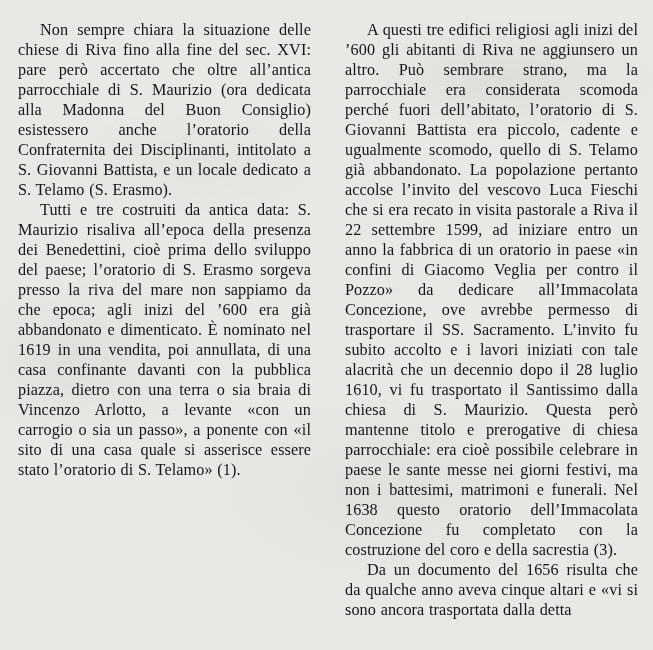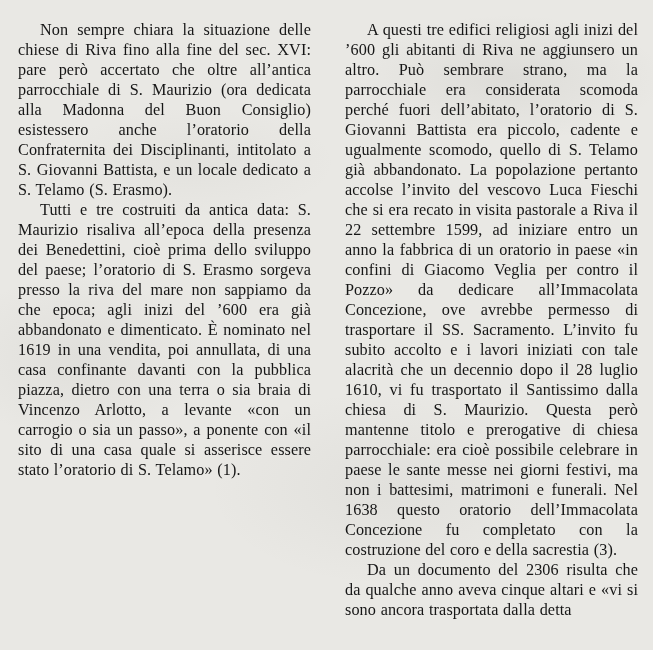--- a/index.html
+++ b/index.html
@@ -44,15 +44,15 @@
 </head>
 <body>
 
 <div class="page">
   <div class="column">
     <p>Non sempre chiara la situazione delle chiese di Riva fino alla fine del sec. XVI: pare però accertato che oltre all’antica parrocchiale di S. Maurizio (ora dedicata alla Madonna del Buon Consiglio) esistessero anche l’oratorio della Confraternita dei Disciplinanti, intitolato a S. Giovanni Battista, e un locale dedicato a S. Telamo (S. Erasmo).</p>
     <p>Tutti e tre costruiti da antica data: S. Maurizio risaliva all’epoca della presenza dei Benedettini, cioè prima dello sviluppo del paese; l’oratorio di S. Erasmo sorgeva presso la riva del mare non sappiamo da che epoca; agli inizi del ’600 era già abbandonato e dimenticato. È nominato nel 1619 in una vendita, poi annullata, di una casa confinante davanti con la pubblica piazza, dietro con una terra o sia braia di Vincenzo Arlotto, a levante «con un carrogio o sia un passo», a ponente con «il sito di una casa quale si asserisce essere stato l’oratorio di S. Telamo» (1).</p>
   </div>
   <div class="column">
     <p>A questi tre edifici religiosi agli inizi del ’600 gli abitanti di Riva ne aggiunsero un altro. Può sembrare strano, ma la parrocchiale era considerata scomoda perché fuori dell’abitato, l’oratorio di S. Giovanni Battista era piccolo, cadente e ugualmente scomodo, quello di S. Telamo già abbandonato. La popolazione pertanto accolse l’invito del vescovo Luca Fieschi che si era recato in visita pastorale a Riva il 22 settembre 1599, ad iniziare entro un anno la fabbrica di un oratorio in paese «in confini di Giacomo Veglia per contro il Pozzo» da dedicare all’Immacolata Concezione, ove avrebbe permesso di trasportare il SS. Sacramento. L’invito fu subito accolto e i lavori iniziati con tale alacrità che un decennio dopo il 28 luglio 1610, vi fu trasportato il Santissimo dalla chiesa di S. Maurizio. Questa però mantenne titolo e prerogative di chiesa parrocchiale: era cioè possibile celebrare in paese le sante messe nei giorni festivi, ma non i battesimi, matrimoni e funerali. Nel 1638 questo oratorio dell’Immacolata Concezione fu completato con la costruzione del coro e della sacrestia (3).</p>
-    <p>Da un documento del 2306 risulta che da qualche anno aveva cinque altari e «vi si sono ancora trasportata dalla detta</p>
+    <p>Da un documento del 1656 risulta che da qualche anno aveva cinque altari e «vi si sono ancora trasportata dalla detta</p>
   </div>
 </div>
 
 </body></html>

